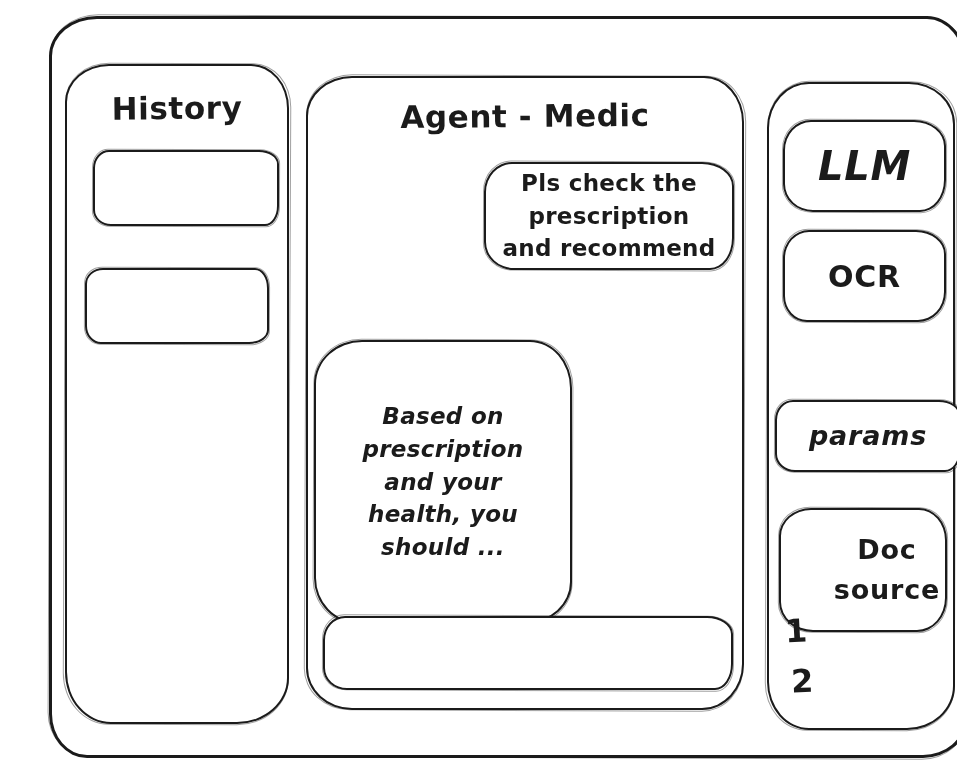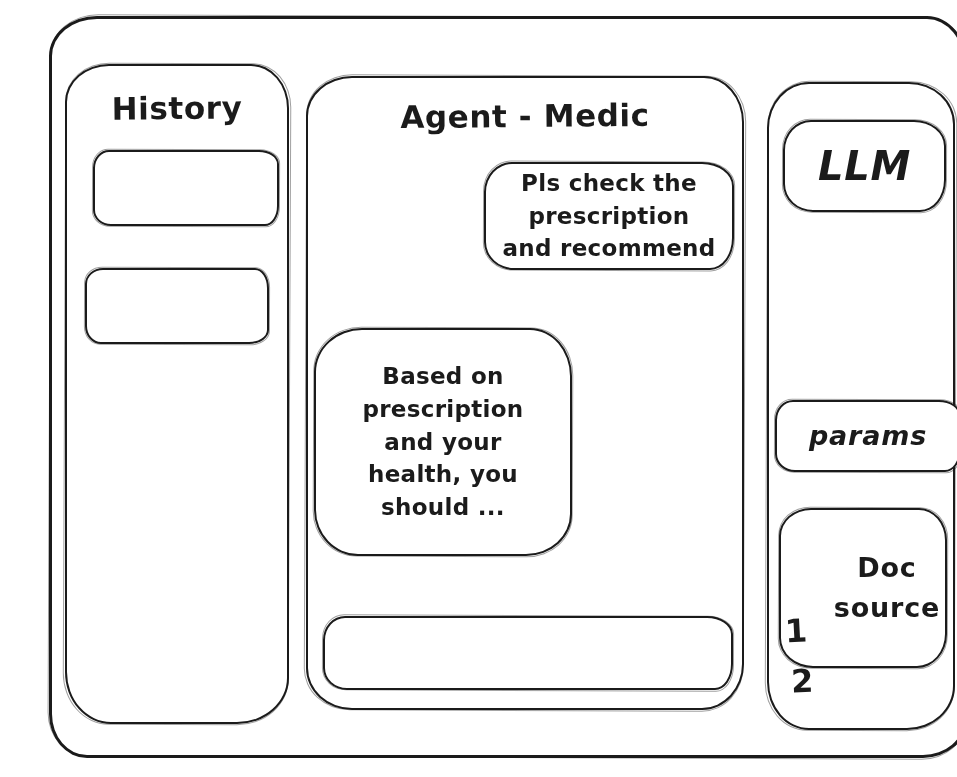--- a/index.html
+++ b/index.html
@@ -67,22 +67,23 @@
     display: flex; align-items: center; justify-content: center;
     text-align: center; white-space: pre-line;
     font-size: 23px; font-weight: 600; line-height: 1.42;
     letter-spacing: .3px;
   }
   .user-bubble {
     left: 176px; top: 84px; width: 250px; height: 108px;
     border-radius: 28px 32px 24px 30px / 30px 24px 32px 28px;
   }
   .agent-bubble {
-    left: 6px; top: 250px; width: 258px; height: 228px;
+    left: 6px; top: 262px; width: 258px; height: 284px;
     border-radius: 48px 42px 46px 44px / 44px 48px 42px 46px;
+    font-style: italic;
   }
   .chat-input-wrap {
     left: 15px; top: 538px; width: 410px; height: 74px;
     border-radius: 22px 26px 18px 24px / 24px 18px 26px 22px;
   }
   .chat-input-wrap input {
     position: absolute; inset: 0; width: 100%; height: 100%;
     border: none; background: transparent; outline: none;
     font: inherit; font-size: 22px; padding: 0 20px; color: var(--ink);
   }
@@ -106,21 +107,21 @@
   .btn-ocr {
     left: 14px; top: 146px; width: 163px; height: 92px; font-size: 30px;
     border-radius: 26px 30px 28px 24px / 28px 24px 30px 26px;
   }
   .btn-params {
     left: 6px; top: 316px; width: 186px; height: 72px; font-size: 27px;
     border-radius: 18px 22px 16px 20px / 20px 16px 22px 18px;
     font-style: italic;
   }
   .btn-doc {
-    left: 10px; top: 424px; width: 168px; height: 160px; font-size: 27px;
+    left: 10px; top: 424px; width: 168px; height: 124px; font-size: 27px;
     border-radius: 32px 28px 30px 34px / 28px 32px 34px 30px;
     padding-left: 48px;
   }
   .doc-item {
     position: absolute; font-size: 32px; font-weight: 600; cursor: pointer;
   }
   .doc-item-1 { left: 16px; top: 528px; transform: rotate(-3deg); }
   .doc-item-2 { left: 22px; top: 578px; transform: rotate(-2deg); }
 </style>
 </head>
@@ -146,20 +147,21 @@
 and your
 health, you
 should ...</div>
     <div class="box chat-input-wrap">
       <input type="text" value="" style="">
     </div>
   </div>
 
   <div class="box sidebar-right">
     <button class="box tool-btn btn-llm">LLM</button>
+    <button class="box tool-btn btn-ocr">OCR</button>
     <button class="box tool-btn btn-params">params</button>
     <button class="box tool-btn btn-doc">Doc
 source</button>
     <div class="doc-item doc-item-1">1</div>
     <div class="doc-item doc-item-2">2</div>
   </div>
 
 </div>
 
 </body></html>

